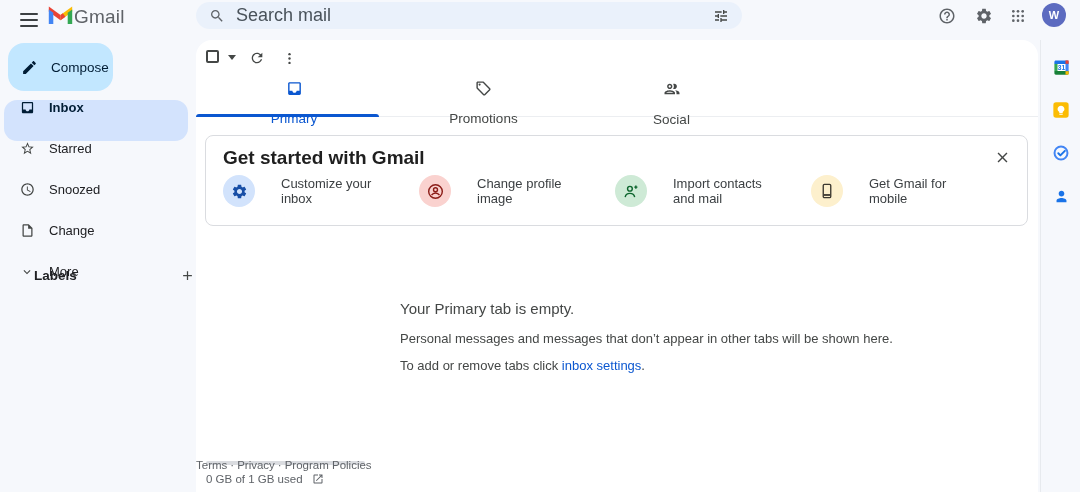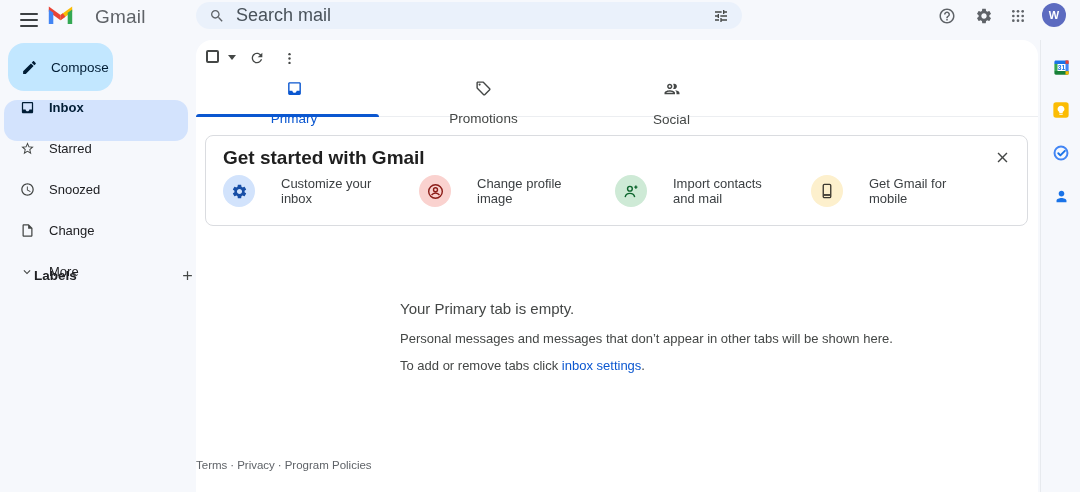--- a/index.html
+++ b/index.html
@@ -9,21 +9,21 @@
     background:#f6f8fc; color:#202124;
     font-family:"Liberation Sans","DejaVu Sans",sans-serif;
   }
   button { font-family:inherit; background:none; border:none; cursor:pointer; }
 
   
   .header { position:absolute; left:0; top:0; width:1080px; height:40px; }
   .hamburger { position:absolute; left:14px; top:6px; width:30px; height:28px;
     display:flex; flex-direction:column; justify-content:center; gap:4px; padding:0 6px; }
   .hamburger span { display:block; height:2px; background:#3c4043; border-radius:1px; }
-  .logo { position:absolute; left:47px; top:4px; display:flex; align-items:center; gap:21px; cursor:pointer; }
+  .logo { position:absolute; left:47px; top:4px; display:flex; align-items:center; gap:0; cursor:pointer; }
   .logo-text { font-size:19px; color:#5f6368; letter-spacing:.2px; }
   .search { position:absolute; left:196px; top:2px; width:546px; height:27px;
     background:#eaf1fb; border-radius:14px; display:flex; align-items:center; padding:0 13px; }
   .search input { flex:1; border:none; background:transparent; outline:none;
     font-size:18px; color:#202124; margin-left:11px; font-family:inherit; }
   .search input::placeholder { color:#49525a; opacity:1; }
   .icon-btn { position:absolute; top:3px; width:26px; height:26px;
     display:flex; align-items:center; justify-content:center; border-radius:50%; }
   .help-btn   { left:934px; }
   .gear-btn   { left:971px; }
@@ -329,20 +329,31 @@
       </div>
     </div>
   </div>
 
   <div class="empty">
     <div class="empty-title">Your Primary tab is empty.</div>
     <div class="empty-desc">Personal messages and messages that don’t appear in other tabs will be shown here.</div>
     <div class="empty-action"><span>To add or remove tabs click </span><span class="link">inbox settings</span><span>.</span></div>
   </div>
 
+  <div class="storage">
+    <div class="storage-bar"></div>
+    <div class="storage-row">
+      <span>0 GB of 1 GB used</span>
+      <button style="display:flex;">
+        <svg width="12" height="12" viewBox="0 0 24 24" fill="#5f6368">
+            <path d="M19 19H5V5h7V3H5c-1.11 0-2 .9-2 2v14c0 1.1.89 2 2 2h14c1.1 0 2-.9 2-2v-7h-2v7zM14 3v2h3.59l-9.83 9.83 1.41 1.41L19 6.41V10h2V3h-7z"></path>
+          </svg>
+      </button>
+    </div>
+  </div>
 
   <div class="policies"><span class="lnk">Terms</span><span class="sep">·</span><span class="lnk">Privacy</span><span class="sep">·</span><span class="lnk">Program Policies</span></div>
 </div>
 
 <div class="rail">
   <button class="rail-btn rail-calendar">
     <svg width="19" height="19" viewBox="0 0 20 20">
       <rect x="2.5" y="2.5" width="15" height="15" rx="1.5" fill="#fff"></rect>
       <path d="M2.5 6.2h15V4c0-.8-.7-1.5-1.5-1.5H4c-.8 0-1.5.7-1.5 1.5z" fill="#1a73e8"></path>
       <rect x="2.5" y="6.2" width="3.3" height="7.6" fill="#34a853"></rect>

